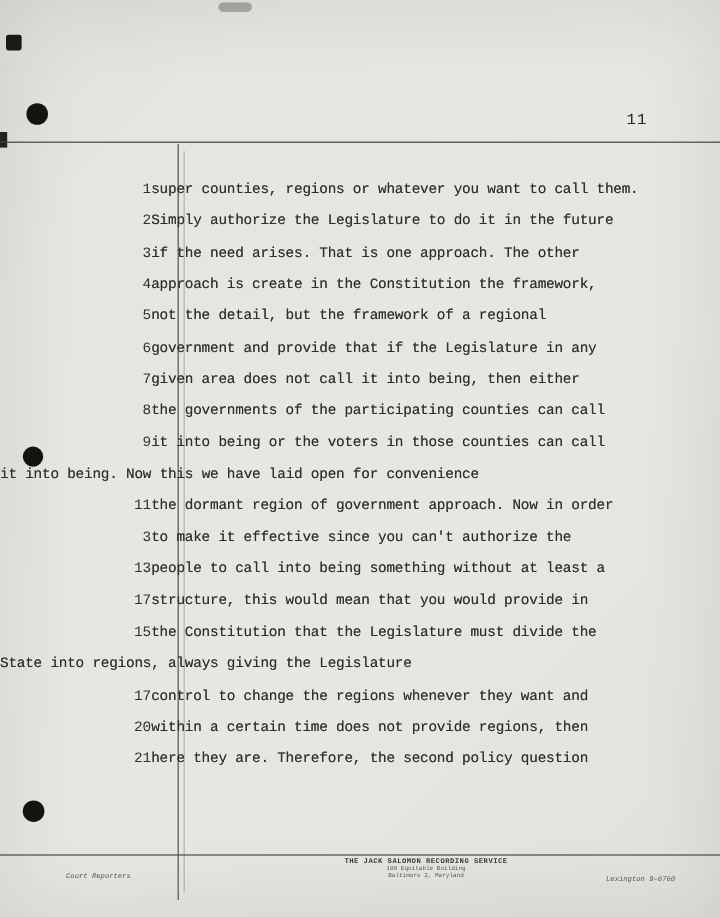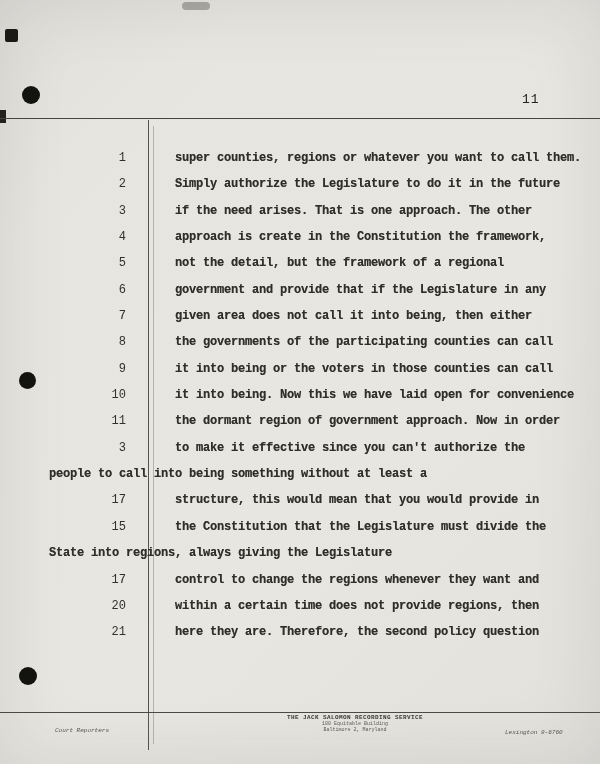--- a/index.html
+++ b/index.html
@@ -64,26 +64,24 @@
   .row {
     display: flex; align-items: flex-start;
     height: 26.35px; line-height: 26.35px;
   }
   .num {
     width: 126px; text-align: right;
     font-size: 12px; color: #33312c;
     flex: 0 0 auto;
   }
   .txt {
-    margin-left: 49px;
     font-size: 12px; letter-spacing: -0.2px;
     white-space: nowrap;
     color: #302e29;
     text-shadow: 0 0 0.4px rgba(40,38,33,0.6);
-    font-weight: bold;
   }
 
   
   .footer-rule {
     position: absolute; left: 0; top: 712px; width: 600px; height: 1px;
     background: #4a4944;
   }
   .footer-center {
     position: absolute; left: 110px; right: 0; top: 714px;
     text-align: center; color: #3a3832;
@@ -149,32 +147,32 @@
       </div>
     <div class="row">
         <span class="num">8</span>
         <span class="txt">the governments of the participating counties can call</span>
       </div>
     <div class="row">
         <span class="num">9</span>
         <span class="txt">it into being or the voters in those counties can call</span>
       </div>
     <div class="row">
-        <span class="num">10</span>
         <span class="txt">it into being.  Now this we have laid open for convenience</span>
       </div>
     <div class="row">
         <span class="num">11</span>
         <span class="txt">the dormant region of government approach.  Now in order</span>
       </div>
     <div class="row">
         <span class="num">3</span>
         <span class="txt">to make it effective since you can't authorize the</span>
       </div>
     <div class="row">
+        <span class="num">13</span>
         <span class="txt">people to call into being something without at least a</span>
       </div>
     <div class="row">
         <span class="num">17</span>
         <span class="txt">structure, this would mean that you would provide in</span>
       </div>
     <div class="row">
         <span class="num">15</span>
         <span class="txt">the Constitution that the Legislature must divide the</span>
       </div>

